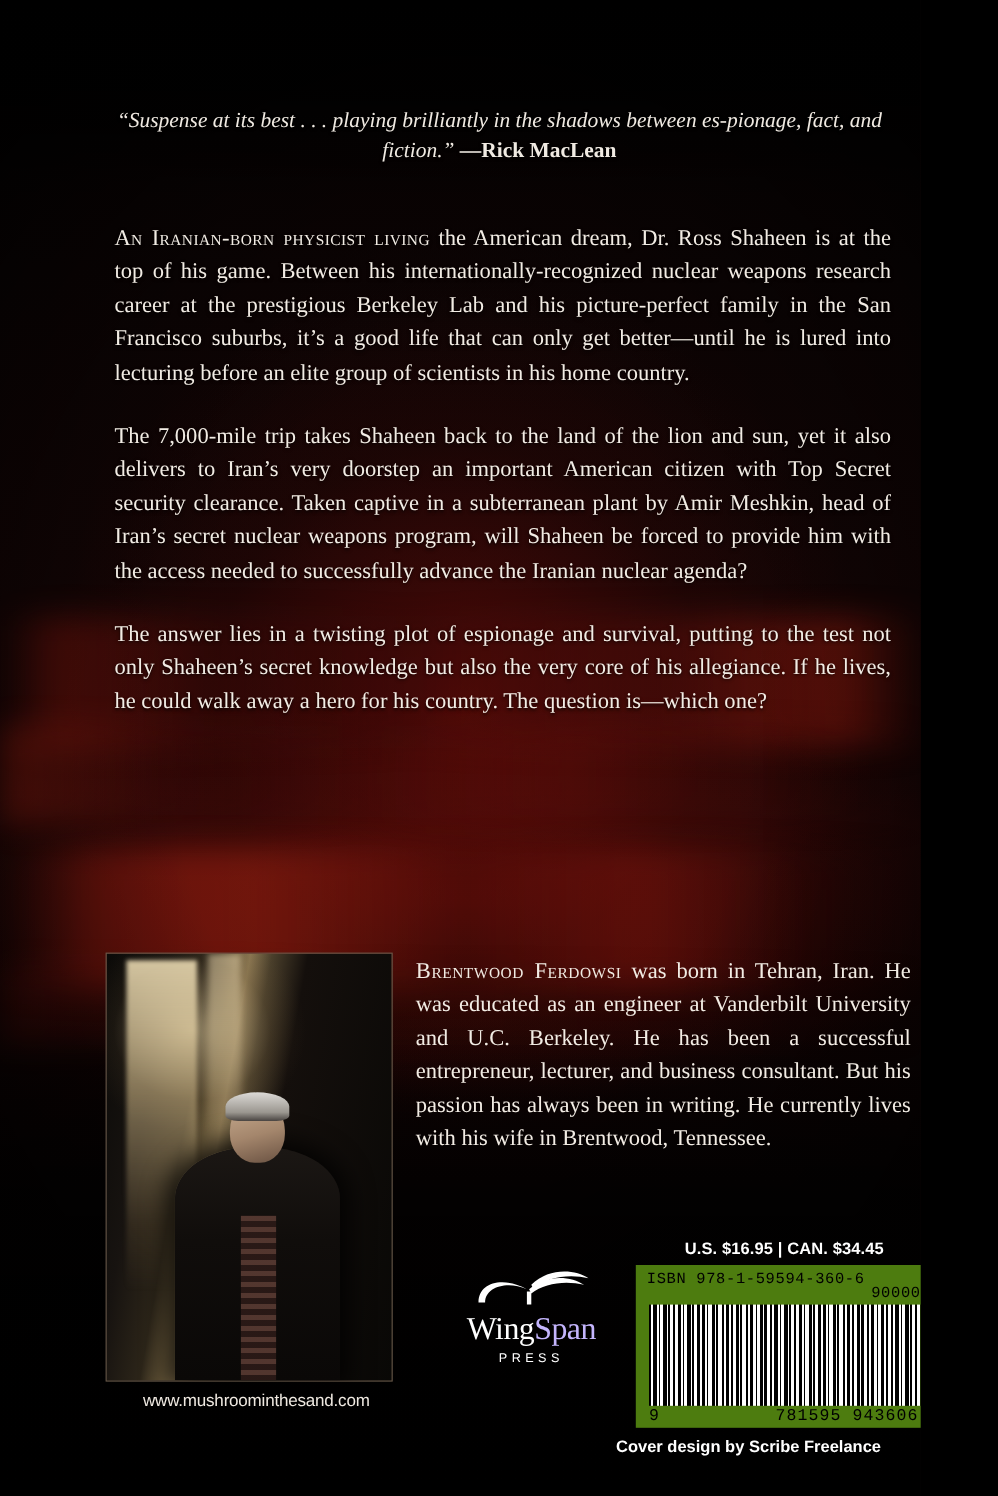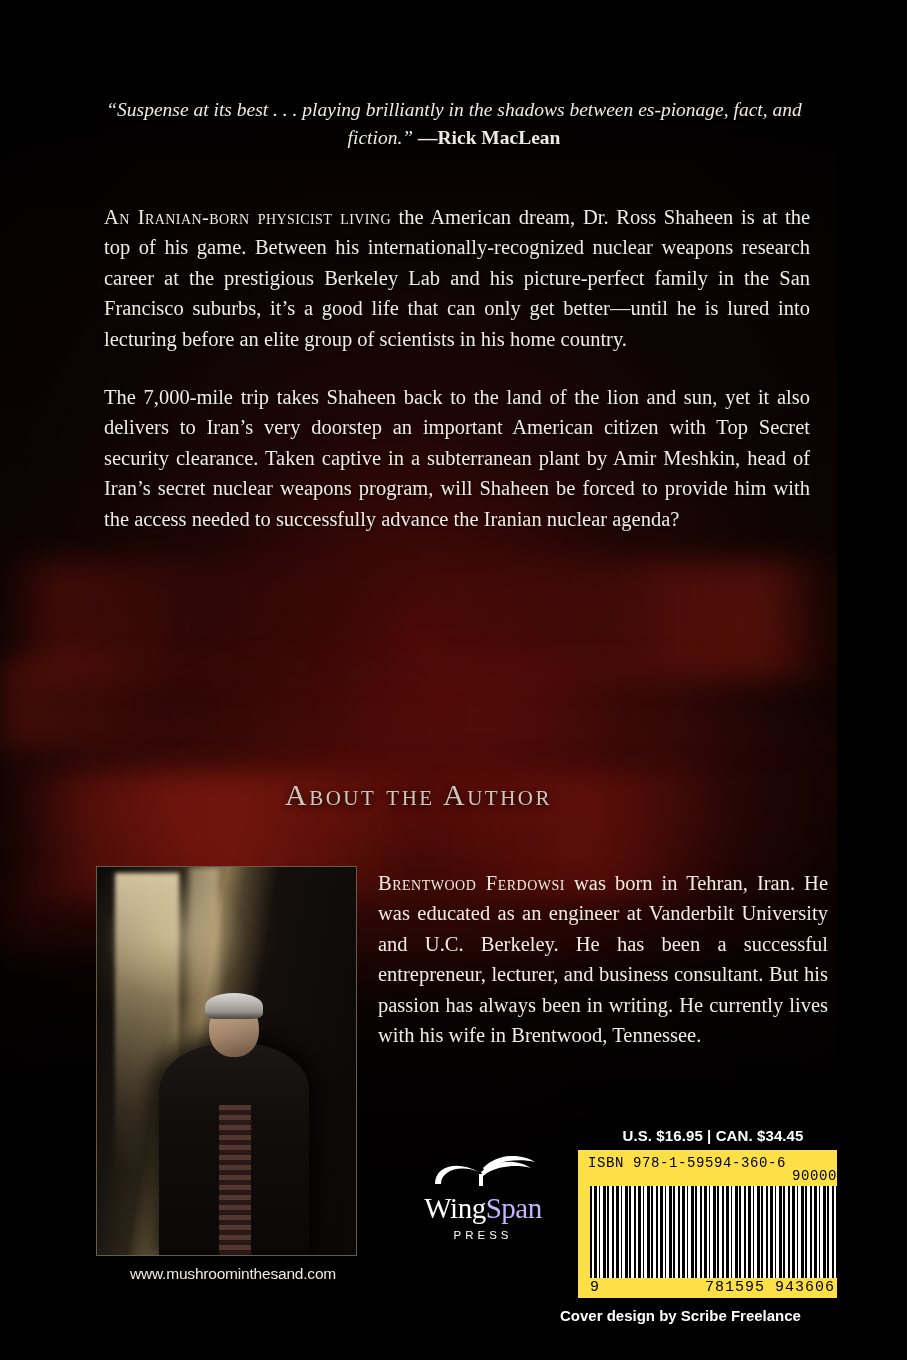--- a/index.html
+++ b/index.html
@@ -259,21 +259,21 @@
     font-size: 15px;
     letter-spacing: 0.1px;
   }
 
   .barcode-box {
     position: absolute;
     left: 578px;
     top: 1150px;
     width: 271px;
     height: 148px;
-    background: #fde047;
+    background: #4d7c0f;
     padding: 0;
   }
   .barcode-isbn-row {
     display: flex;
     align-items: flex-start;
     justify-content: space-between;
     padding: 5px 8px 0 10px;
   }
   .barcode-isbn {
     font-family: "Liberation Mono", monospace;
@@ -369,23 +369,23 @@
   <div class="content">
 
     <div class="blurb-quote">
       <span>“Suspense at its best . . . playing brilliantly in the shadows between es-pionage, fact, and fiction.”</span>
       <span class="attrib">—Rick MacLean</span>
     </div>
 
     <div class="body-copy">
       <p><span class="smallcaps">An Iranian-born physicist living</span><span> the American dream, Dr. Ross Shaheen is at the top of his game. Between his internationally-recognized nuclear weapons research career at the prestigious Berkeley Lab and his picture-perfect family in the San Francisco suburbs, it’s a good life that can only get better—until he is lured into lecturing before an elite group of scientists in his home country.</span></p>
       <p>The 7,000-mile trip takes Shaheen back to the land of the lion and sun, yet it also delivers to Iran’s very doorstep an important American citizen with Top Secret security clearance. Taken captive in a subterranean plant by Amir Meshkin, head of Iran’s secret nuclear weapons program, will Shaheen be forced to provide him with the access needed to successfully advance the Iranian nuclear agenda?</p>
-    </div>
-
-    <div class="about-heading">About the Author</div>
+      <p>The answer lies in a twisting plot of espionage and survival, putting to the test not only Shaheen’s secret knowledge but also the very core of his allegiance. If he lives, he could walk away a hero for his country. The question is—which one?</p>
+    </div>
+
 
     <div class="author-photo">
       <div class="window-light"></div>
       <div class="window-light2"></div>
       <div class="figure-body"></div>
       <div class="figure-shirt"></div>
       <div class="figure-head"></div>
       <div class="figure-hair"></div>
     </div>
 

